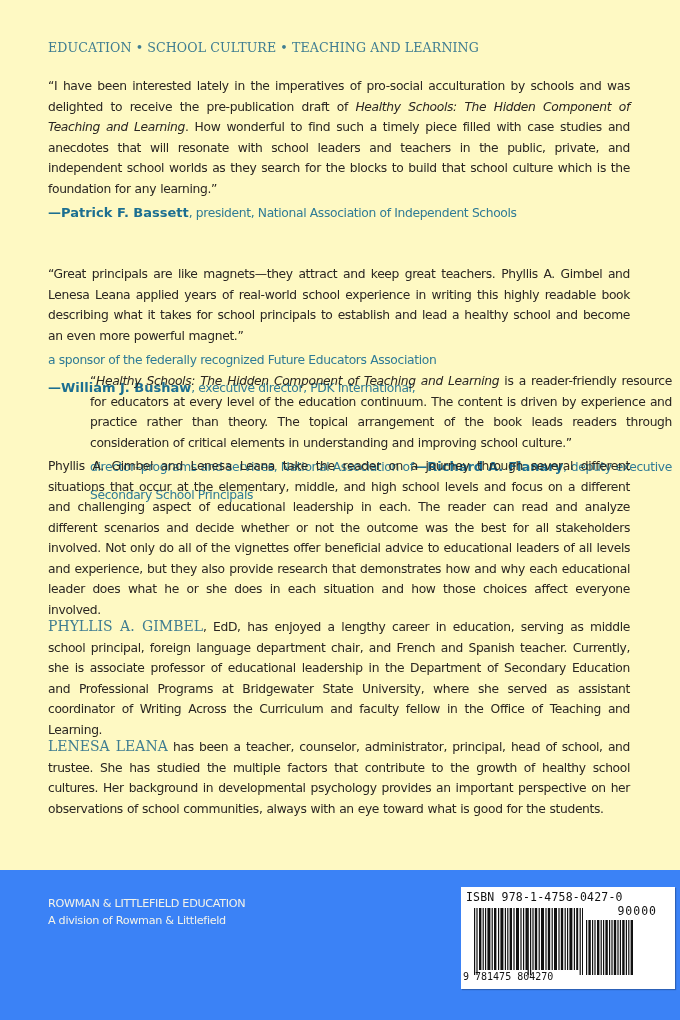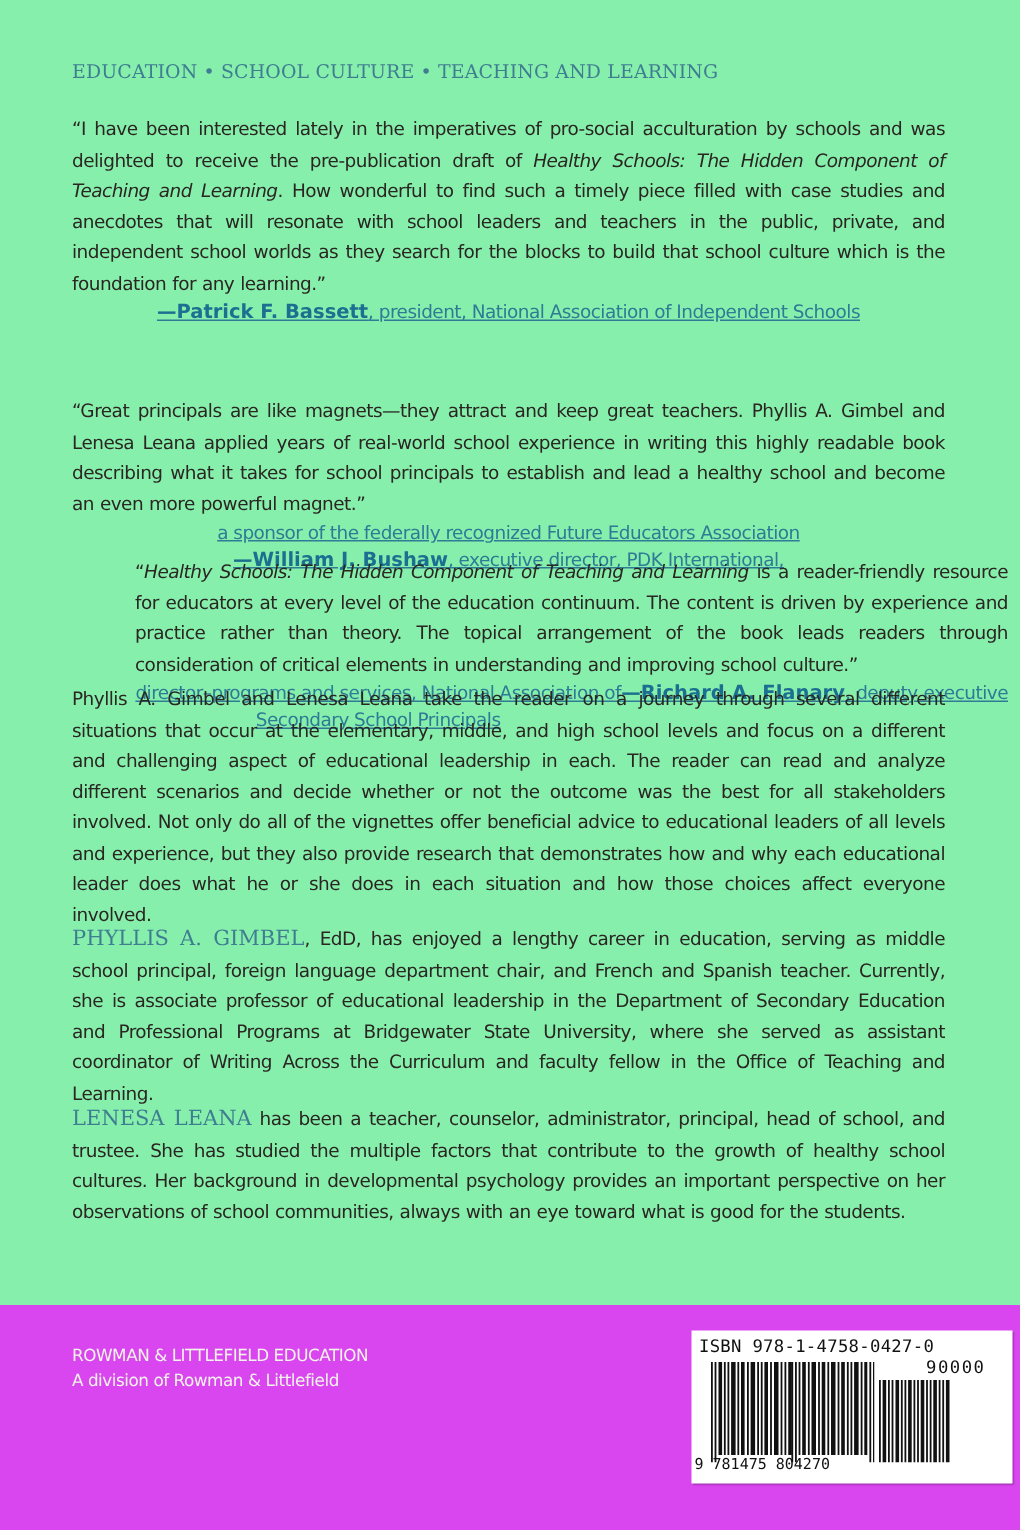--- a/index.html
+++ b/index.html
@@ -5,55 +5,55 @@
     html, body { margin: 0; padding: 0; }
     body {
       width: 680px; height: 1020px; overflow: hidden;
       background: #fdf9e9;
       font-family: "DejaVu Sans", sans-serif;
       color: #2a2622;
       position: relative;
     }
     .page {
       position: absolute; left: 0; top: 0; width: 680px; height: 1002px;
-      background: #86efac;
+      background: #fef9c3;
     }
     .content { position: absolute; left: 48px; width: 582px; }
     .category {
       position: absolute; left: 48px; top: 40px;
       font-family: "DejaVu Serif", serif;
       font-size: 12.6px; letter-spacing: 0.1px;
       color: #3f7d91; white-space: nowrap;
     }
     .para {
       font-size: 12.3px; line-height: 20.5px;
       text-align: justify; letter-spacing: -0.35px;
       word-spacing: 0.4px;
       margin: 0;
     }
     .para .em { font-style: italic; }
     .attrib {
-      text-align: center; color: #2f7b96;
-      font-size: 12.3px; line-height: 18px; letter-spacing: -0.35px; text-decoration: underline;
+      text-align: left; color: #2f7b96;
+      font-size: 12.3px; line-height: 28px; letter-spacing: -0.35px;
     }
     .attrib .name { font-weight: bold; color: #1c6f91; font-size: 13px; letter-spacing: 0; }
     .q1 { top: 76px; }
     .q2 { top: 264px; }
     .q3 { top: 371px; margin-left: 42px; }
     .desc { top: 456px; }
     .bio1 { top: 616px; }
     .bio2 { top: 736px; }
     .author-name {
       font-family: "DejaVu Serif", serif;
       color: #3f7d91; font-size: 14px; letter-spacing: 0;
     }
     .inline-right { float: right; }
     .footer {
       position: absolute; left: 0; top: 870px; width: 680px; height: 150px;
-      background: #d946ef;
+      background: #3b82f6;
     }
     .publisher {
       position: absolute; left: 48px; top: 26px;
       color: #f3f3ea; font-size: 11.2px; line-height: 16.5px;
       letter-spacing: -0.3px;
     }
     .barcode-box {
       position: absolute; left: 461px; top: 17px; width: 178px; height: 102px;
       background: #ffffff;
       box-shadow: 1px 1px 1px rgba(0,0,0,0.25);

